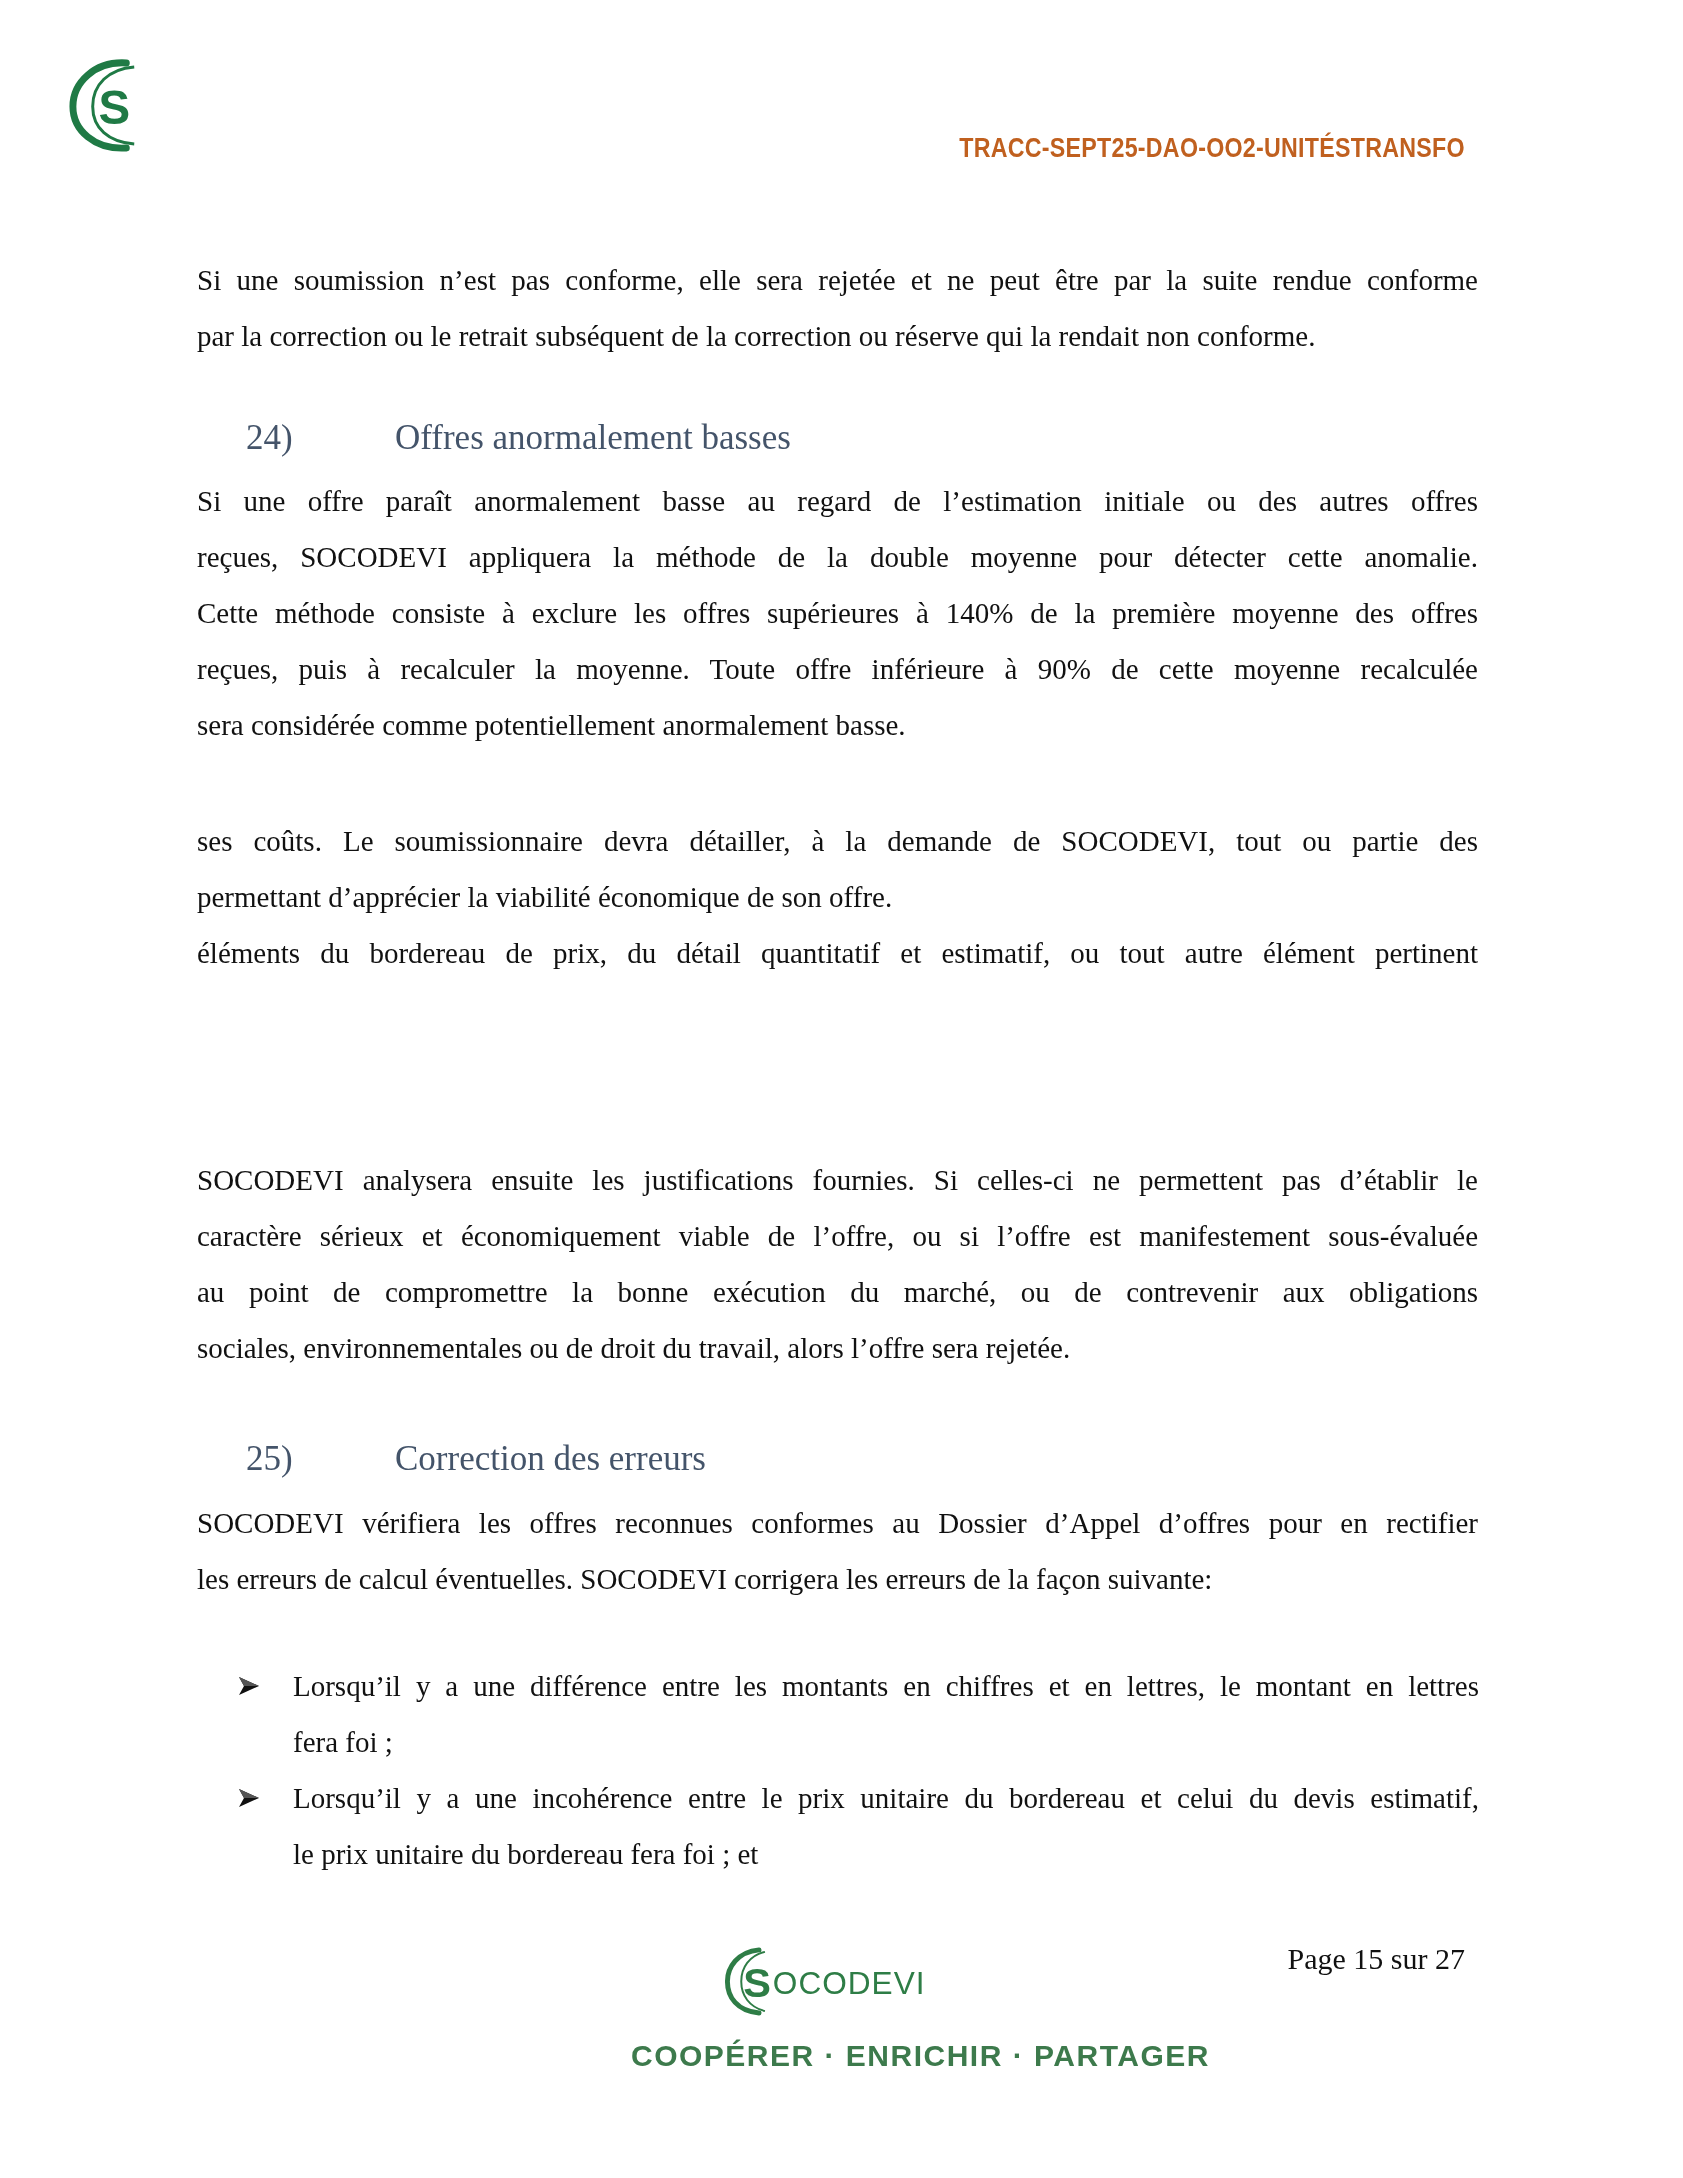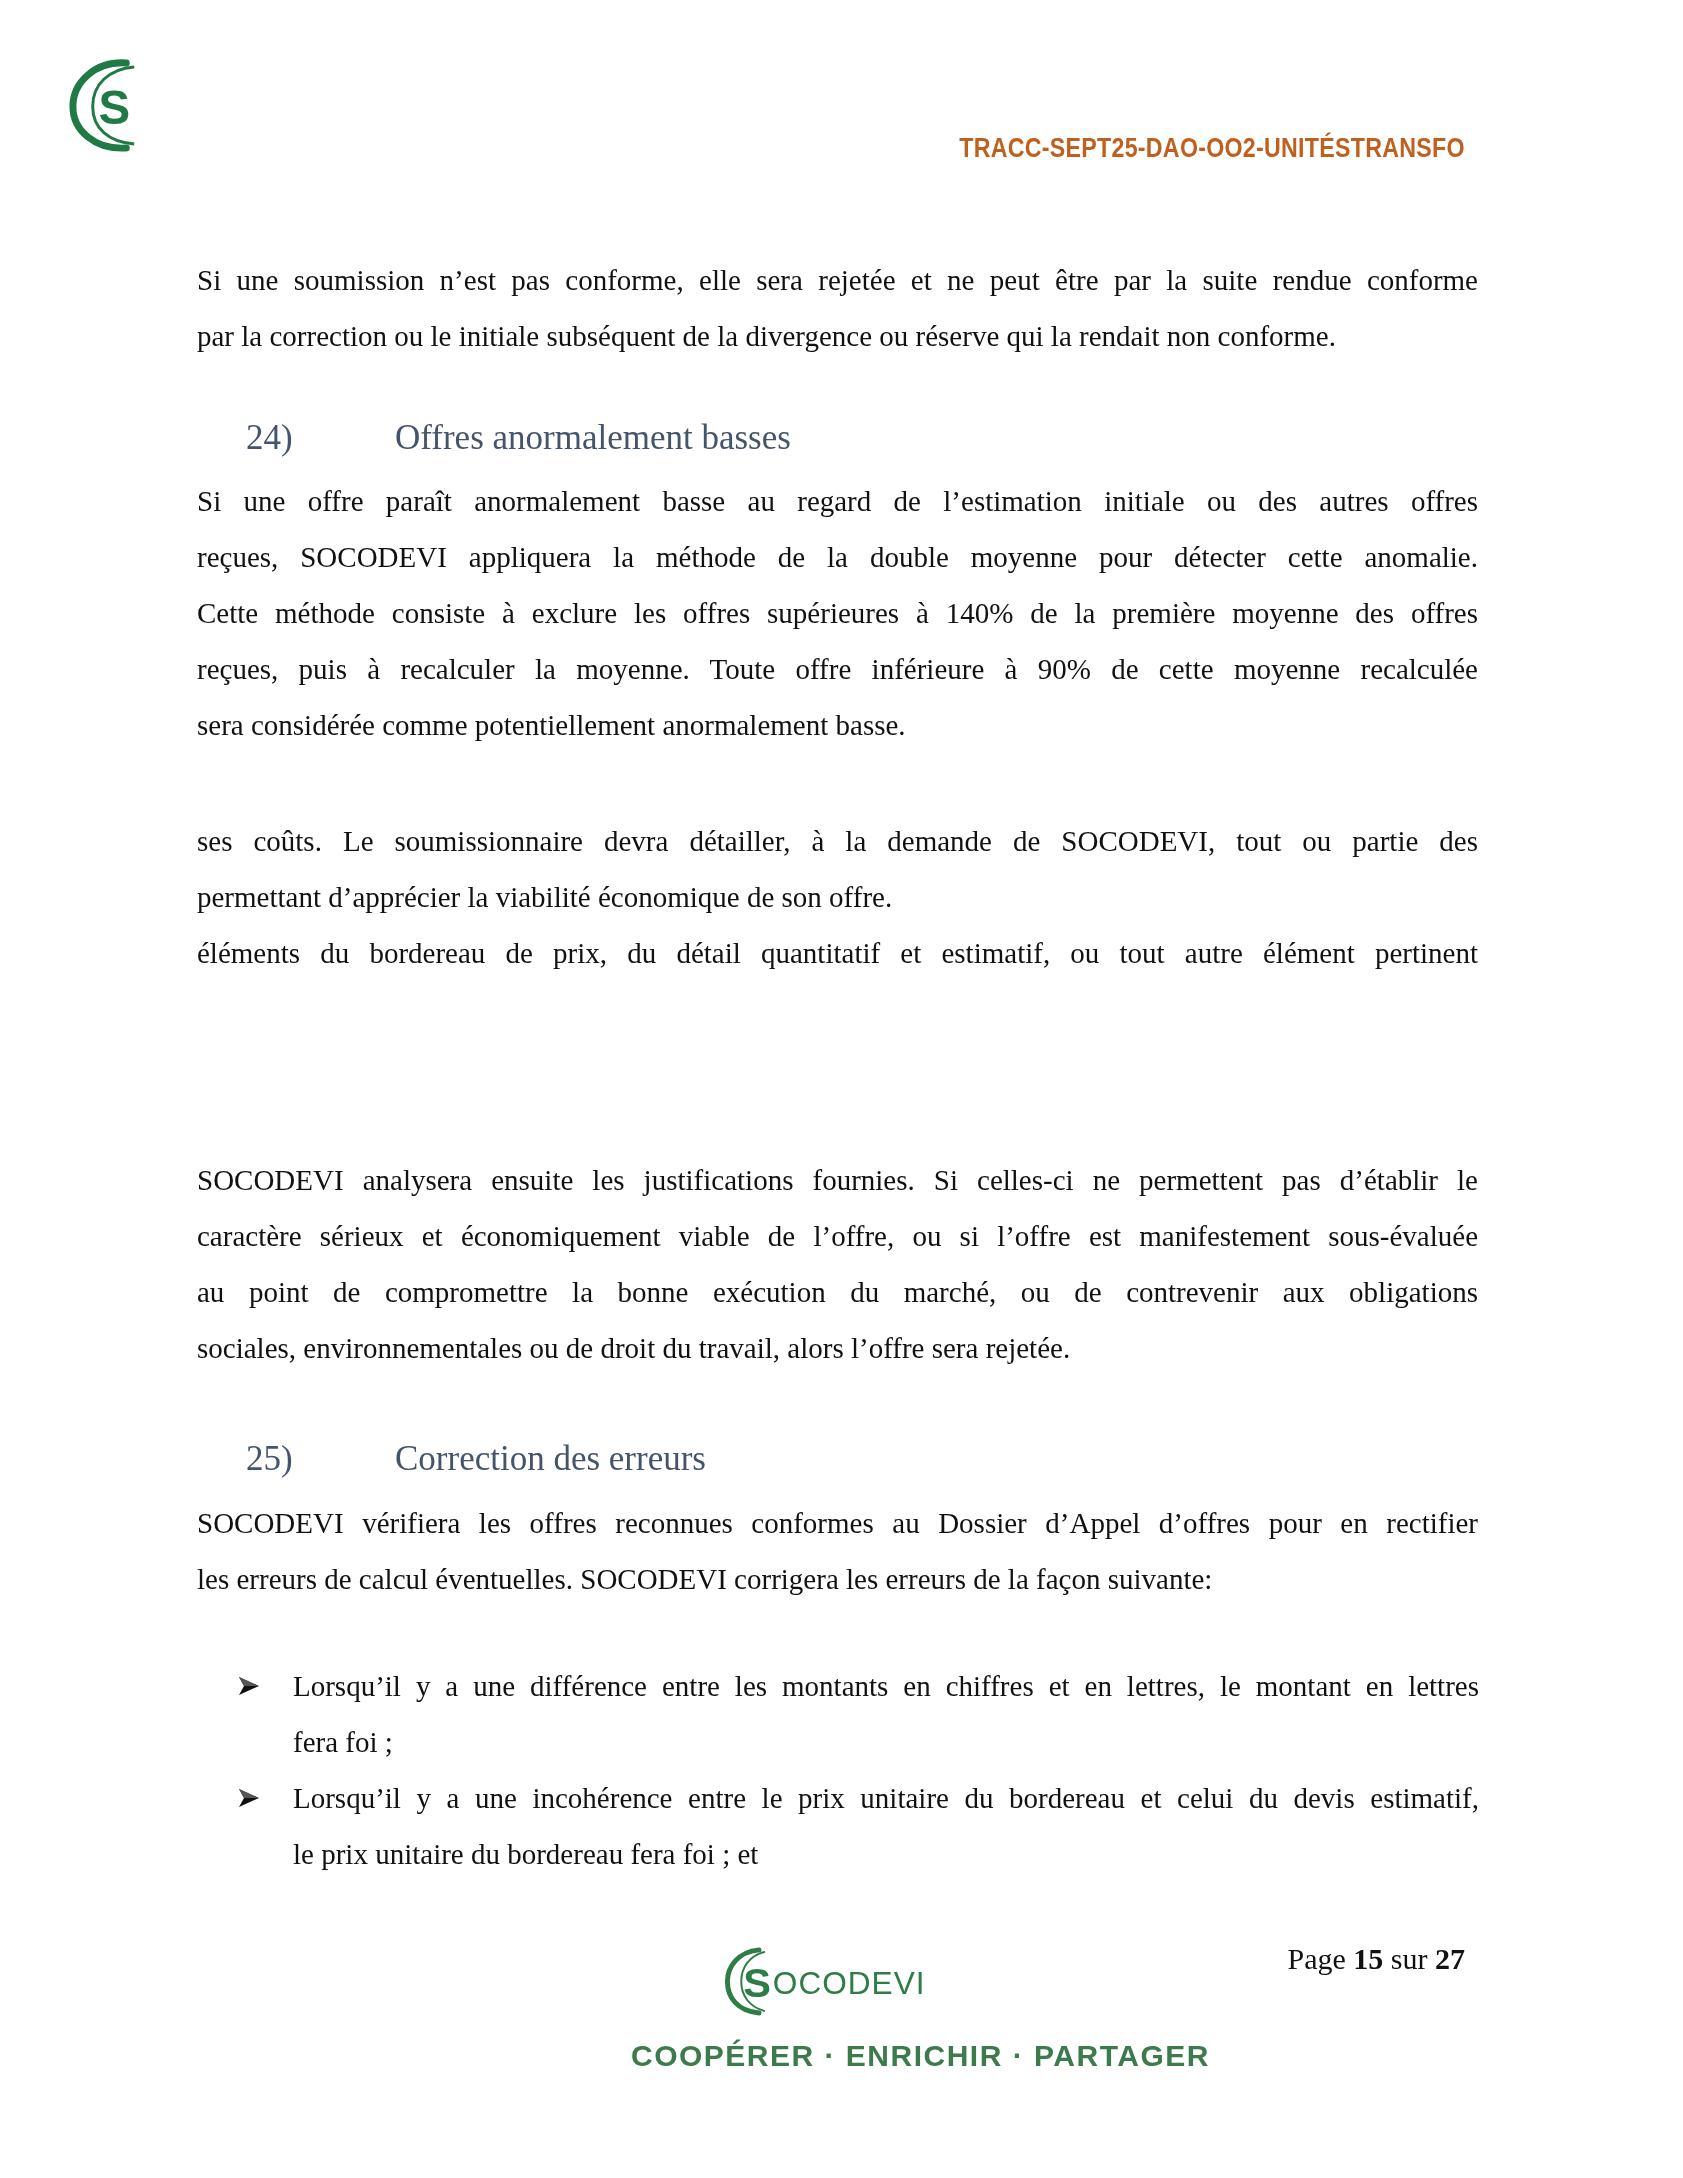--- a/index.html
+++ b/index.html
@@ -17,38 +17,38 @@
     .heading { position: absolute; left: 246px; font-family: "Liberation Serif", serif; font-weight: normal; font-size: 35px; color: #44546a; white-space: nowrap; }
     .heading .num { display: inline-block; width: 149px; }
 
     .bullets { position: absolute; left: 238px; width: 1241px; }
     .bullet { position: relative; padding-left: 55px; }
     .bullet-icon { position: absolute; left: 0; top: 17px; width: 22px; height: 22px; }
 
     .footer-logo { position: absolute; left: 721px; top: 1940px; width: 238px; height: 79px; }
     .tagline { position: absolute; left: 631px; top: 2039px; width: 416px; text-align: center; font-family: "Liberation Sans", sans-serif; font-size: 30px; font-weight: bold; color: #3d7a4c; letter-spacing: 1.5px; white-space: nowrap; }
     .page-num { position: absolute; right: 218px; top: 1942px; font-family: "Liberation Serif", serif; font-size: 30px; color: #111; white-space: nowrap; }
-    .page-num b { font-weight: bold; }
+    .page-num b { font-weight: normal; }
   </style>
 </head>
 <body>
 
 <div class="page">
 
   <svg class="logo-top" viewBox="0 0 90 100">
     <path d="M62 8 C 30 6, 8 28, 8 52 C 8 76, 30 96, 62 94" fill="none" stroke="#1f7a45" stroke-width="7" stroke-linecap="round"></path>
     <path d="M70 12 C 44 14, 28 30, 28 52 C 28 74, 44 88, 70 90" fill="none" stroke="#1f7a45" stroke-width="3"></path>
     <text x="34" y="70" font-family="Liberation Sans, sans-serif" font-weight="bold" font-size="48" fill="#1f7a45">S</text>
   </svg>
 
   <div class="ref">TRACC-SEPT25-DAO-OO2-UNITÉSTRANSFO</div>
 
   <div class="para body-text" style="top:252px;">
     <span class="p-line">Si une soumission n’est pas conforme, elle sera rejetée et ne peut être par la suite rendue conforme</span>
-    <span class="p-line last">par la correction ou le initiale subséquent de la divergence ou réserve qui la rendait non conforme.</span>
+    <span class="p-line last">par la correction ou le retrait subséquent de la correction ou réserve qui la rendait non conforme.</span>
   </div>
 
   <div class="heading" style="top:418px;">
     <span class="num">24)</span><span>Offres anormalement basses</span>
   </div>
 
   <div class="para body-text" style="top:473px;">
     <span class="p-line">Si une offre paraît anormalement basse au regard de l’estimation initiale ou des autres offres</span>
     <span class="p-line">reçues, SOCODEVI appliquera la méthode de la double moyenne pour détecter cette anomalie.</span>
     <span class="p-line">Cette méthode consiste à exclure les offres supérieures à 140% de la première moyenne des offres</span>

